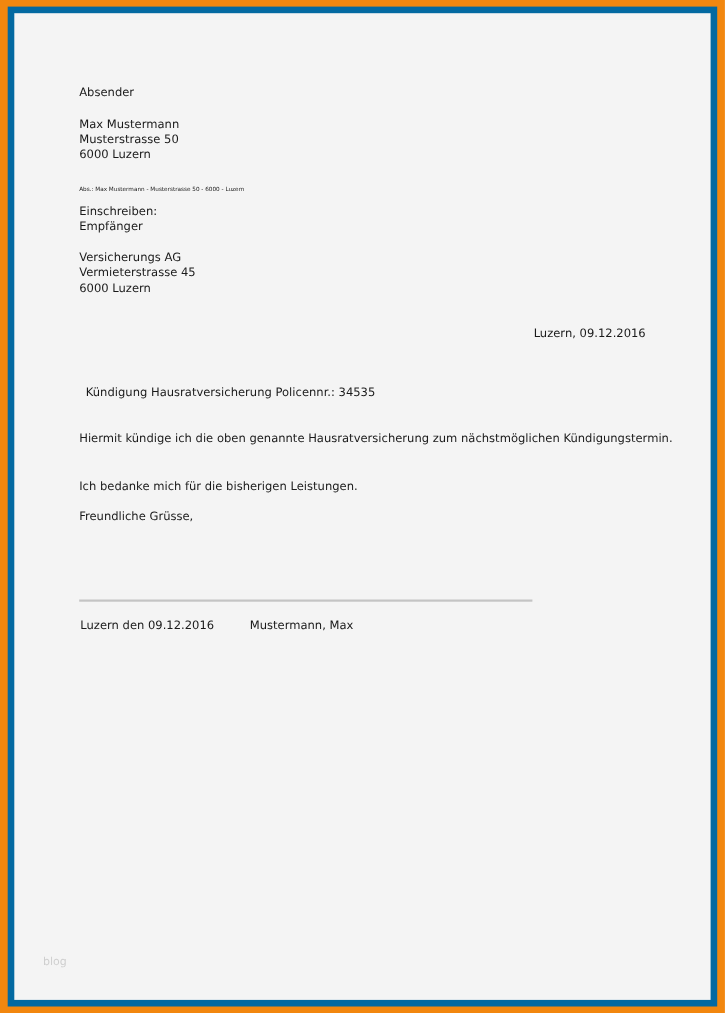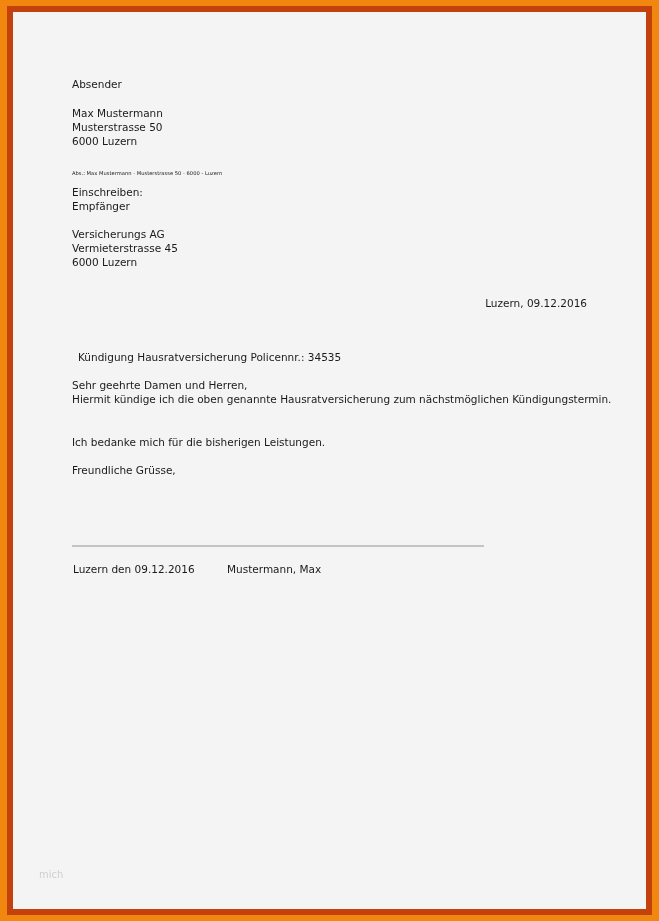--- a/index.html
+++ b/index.html
@@ -4,21 +4,21 @@
 <style>
   html, body { margin: 0; padding: 0; }
   body {
     width: 659px; height: 921px; overflow: hidden;
     background: #f2870f;
     font-family: "DejaVu Sans", sans-serif;
     position: relative;
   }
   .frame {
     position: absolute; left: 7px; top: 6px; width: 645px; height: 909px;
-    background: #c2410c; box-sizing: border-box; text-align: right;
+    background: #0369a1; box-sizing: border-box; text-align: right;
   }
   .page {
     position: absolute; left: 6px; top: 6px; right: 6px; bottom: 6px;
     background: #f4f4f4;
   }
   .t { position: absolute; font-size: 10.5px; color: #1a1a1a; white-space: nowrap; line-height: 14px; }
   .b { font-weight: normal; }
   .small { font-size: 5.2px; line-height: 7px; }
   .rule { position: absolute; left: 59px; top: 533px; width: 412px; height: 2px; background: #c4c4c4; }
   .wm { position: absolute; font-size: 10px; color: #cfcfcf; }
@@ -38,24 +38,23 @@
     <div class="t b" style="left:59px;top:173px">Einschreiben:</div>
     <div class="t" style="left:59px;top:187px">Empfänger</div>
     <div class="t" style="left:59px;top:215px">Versicherungs AG</div>
     <div class="t" style="left:59px;top:229px">Vermieterstrasse 45</div>
     <div class="t" style="left:59px;top:243px">6000 Luzern</div>
 
     <div class="t" style="right:59px;top:284px">Luzern, 09.12.2016</div>
 
     <div class="t b" style="left:65px;top:338px">Kündigung Hausratversicherung Policennr.: 34535</div>
 
-    <div class="t" style="left:59px;top:366px">Sehr geehrte Damen und Herren,</div>
     <div class="t" style="left:59px;top:380px">Hiermit kündige ich die oben genannte Hausratversicherung zum nächstmöglichen Kündigungstermin.</div>
     <div class="t" style="left:59px;top:423px">Ich bedanke mich für die bisherigen Leistungen.</div>
     <div class="t" style="left:59px;top:451px">Freundliche Grüsse,</div>
 
     <div class="rule"></div>
     <div class="t" style="left:60px;top:550px">Luzern den 09.12.2016</div>
     <div class="t" style="left:214px;top:550px">Mustermann, Max</div>
 
-    <div class="wm" style="left:26px;top:857px">mich</div>
+    <div class="wm" style="left:26px;top:857px">blog</div>
   </div>
 </div>
 
 </body></html>

